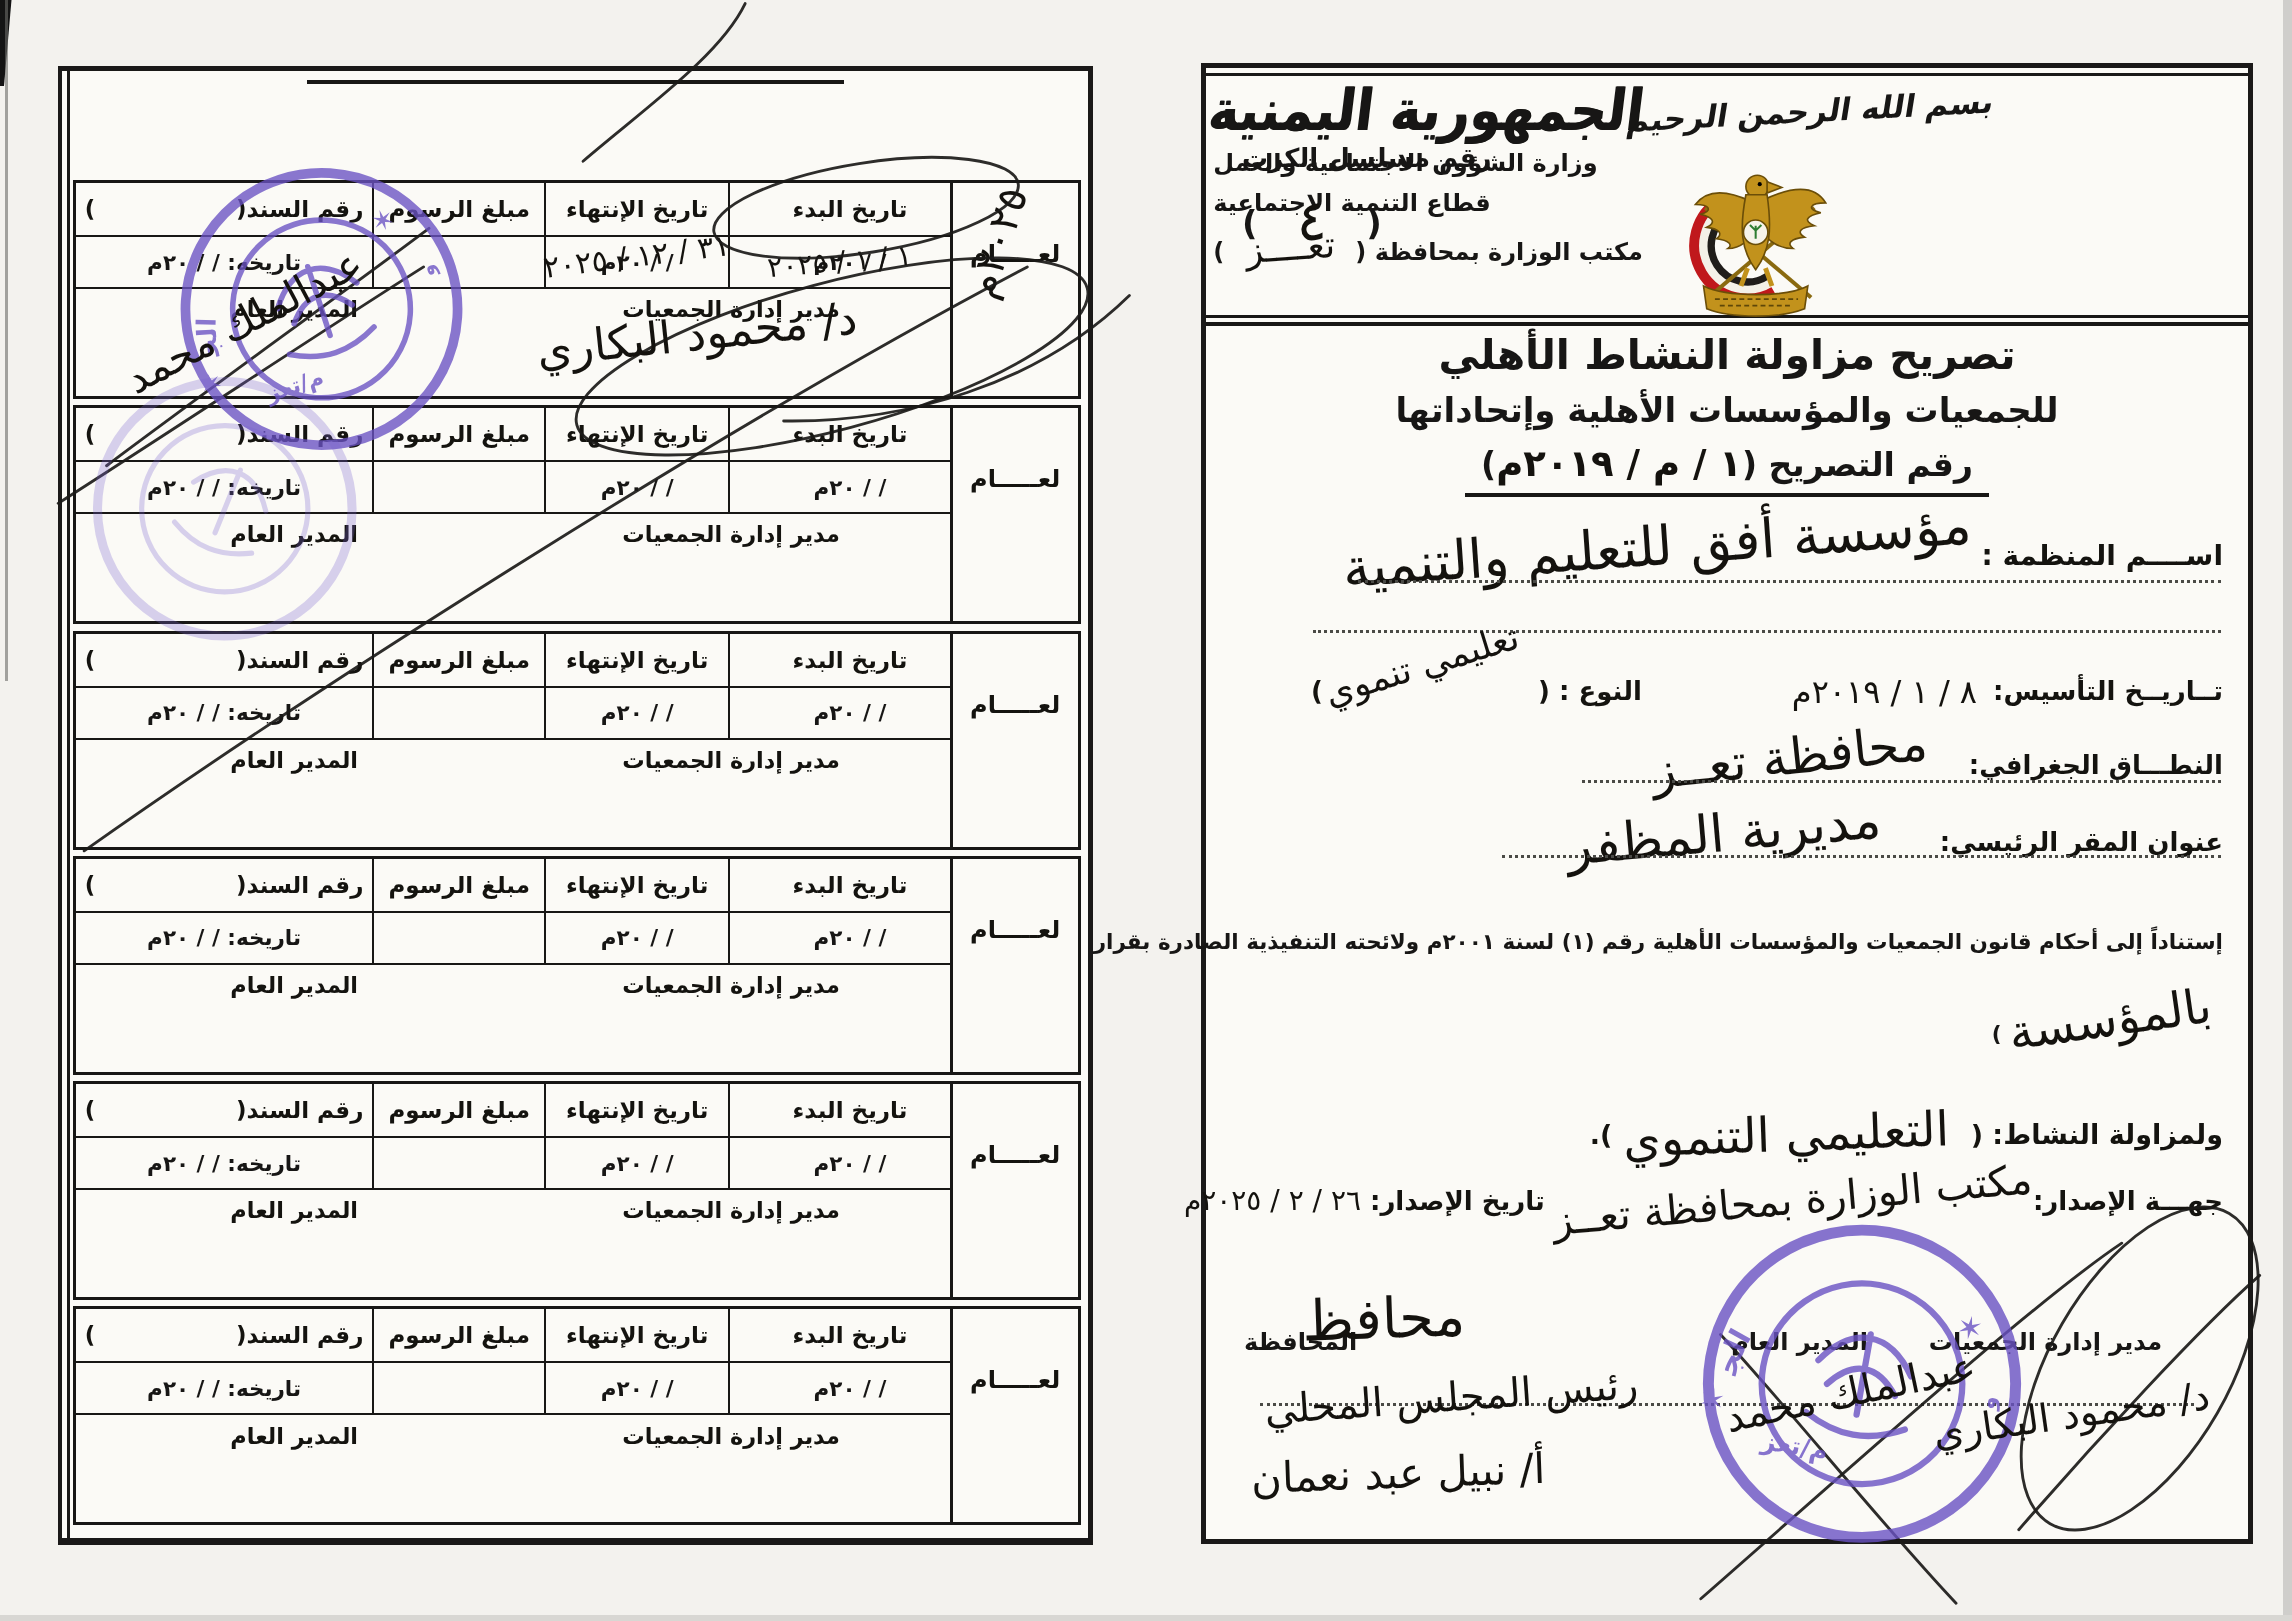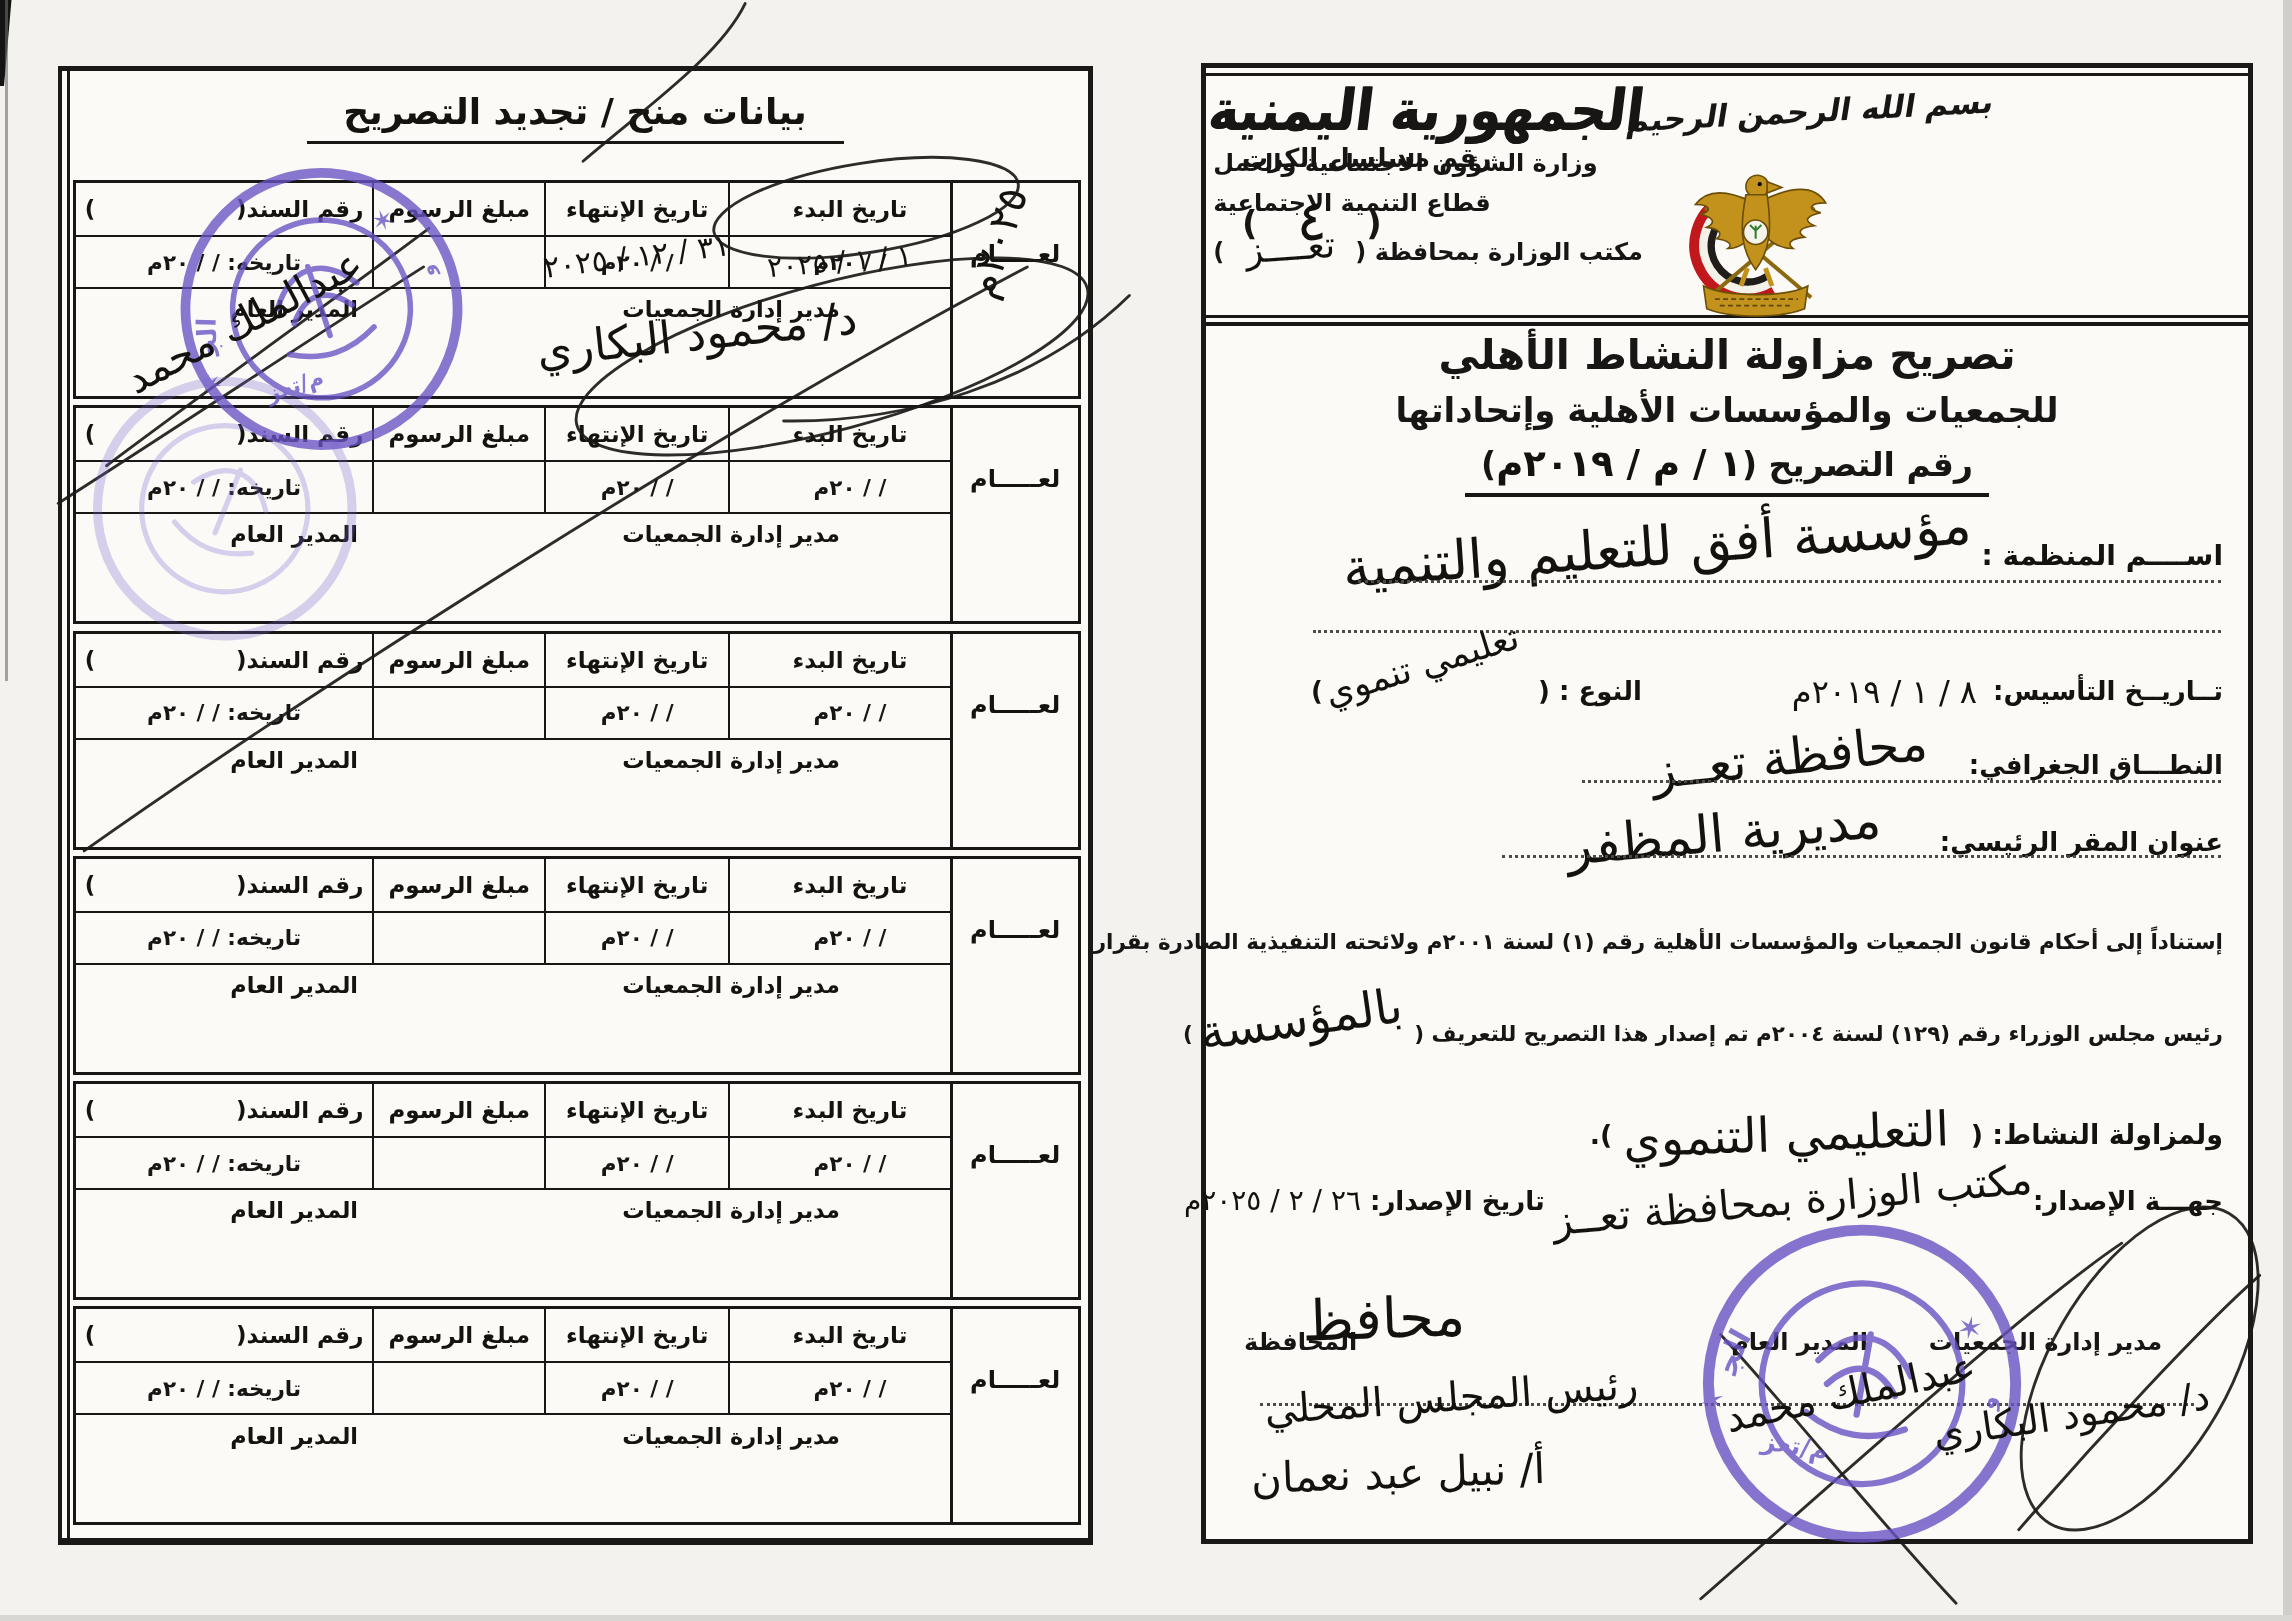--- a/index.html
+++ b/index.html
@@ -109,21 +109,20 @@
 <body>
 
 <div id="canvas">
 
   <div class="edge-sliver"></div>
   <div class="edge-line"></div>
   <div class="edge-right"></div>
   <div class="edge-bottom"></div>
 
   <div class="page" id="page-left">
-    <div class="lp-title lbl">بيانات منح / تجديد التصريح</div>
     <div class="lp-underline"></div>
     <div id="blocks">
     <div class="block">
       <div class="b-year">
         <span class="y-lbl lbl">لعـــــام</span>
         <span class="hw y-hw">٢٠٢٥م</span>
       </div>
       <div class="b-main">
         <div class="b-row b-head">
           <div class="cell c-start lbl">تاريخ البدء</div>
@@ -419,21 +418,20 @@
       <div class="dot d3"></div>
 
       <div class="row r-hq">
         <span class="lbl">عنوان المقر الرئيسي:</span>
         <span class="hw">مديرية المظفر</span>
       </div>
       <div class="dot d4"></div>
 
       <div class="row legal l1">إستناداً إلى أحكام قانون الجمعيات والمؤسسات الأهلية رقم (١) لسنة ٢٠٠١م ولائحته التنفيذية الصادرة بقرار</div>
       <div class="row legal l2">
-        <span>رئيس مجلس الوزراء رقم (١٢٩) لسنة ٢٠٠٤م تم إصدار هذا التصريح للتعريف (</span>
         <span class="hw">بالمؤسسة</span>
         <span>)</span>
       </div>
 
       <div class="row r-act">
         <span class="lbl">ولمزاولة النشاط: (</span>
         <span class="hw">التعليمي التنموي</span>
         <span class="lbl">).</span>
       </div>
 

